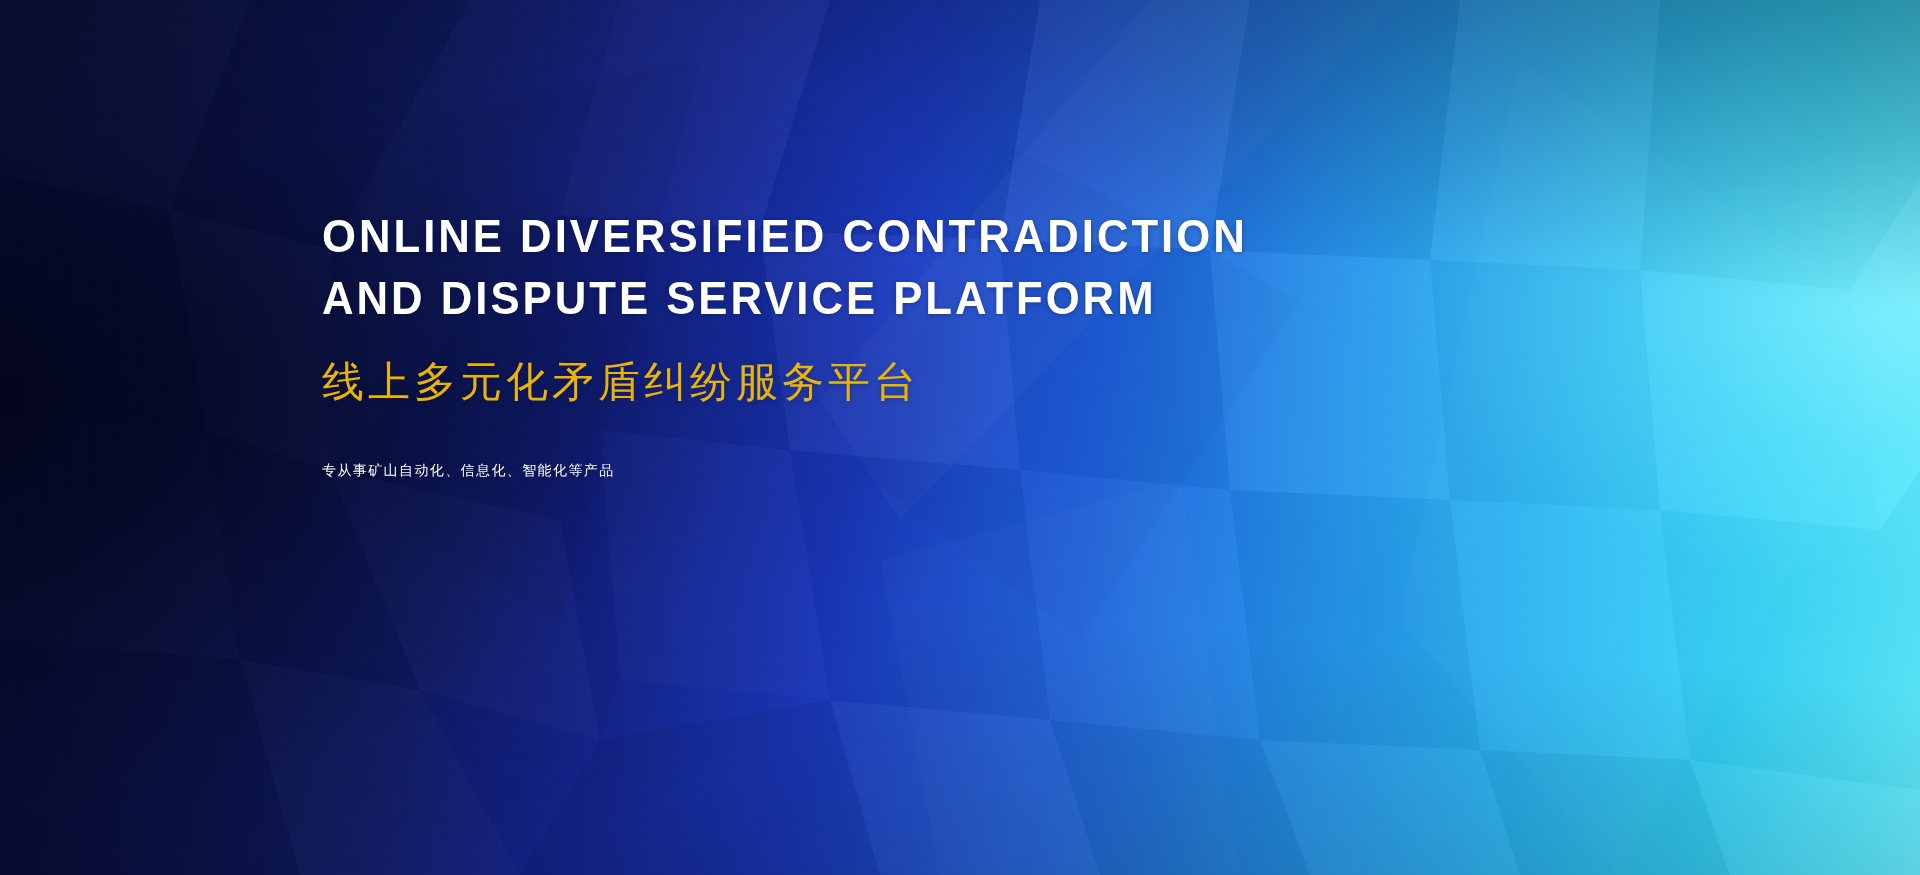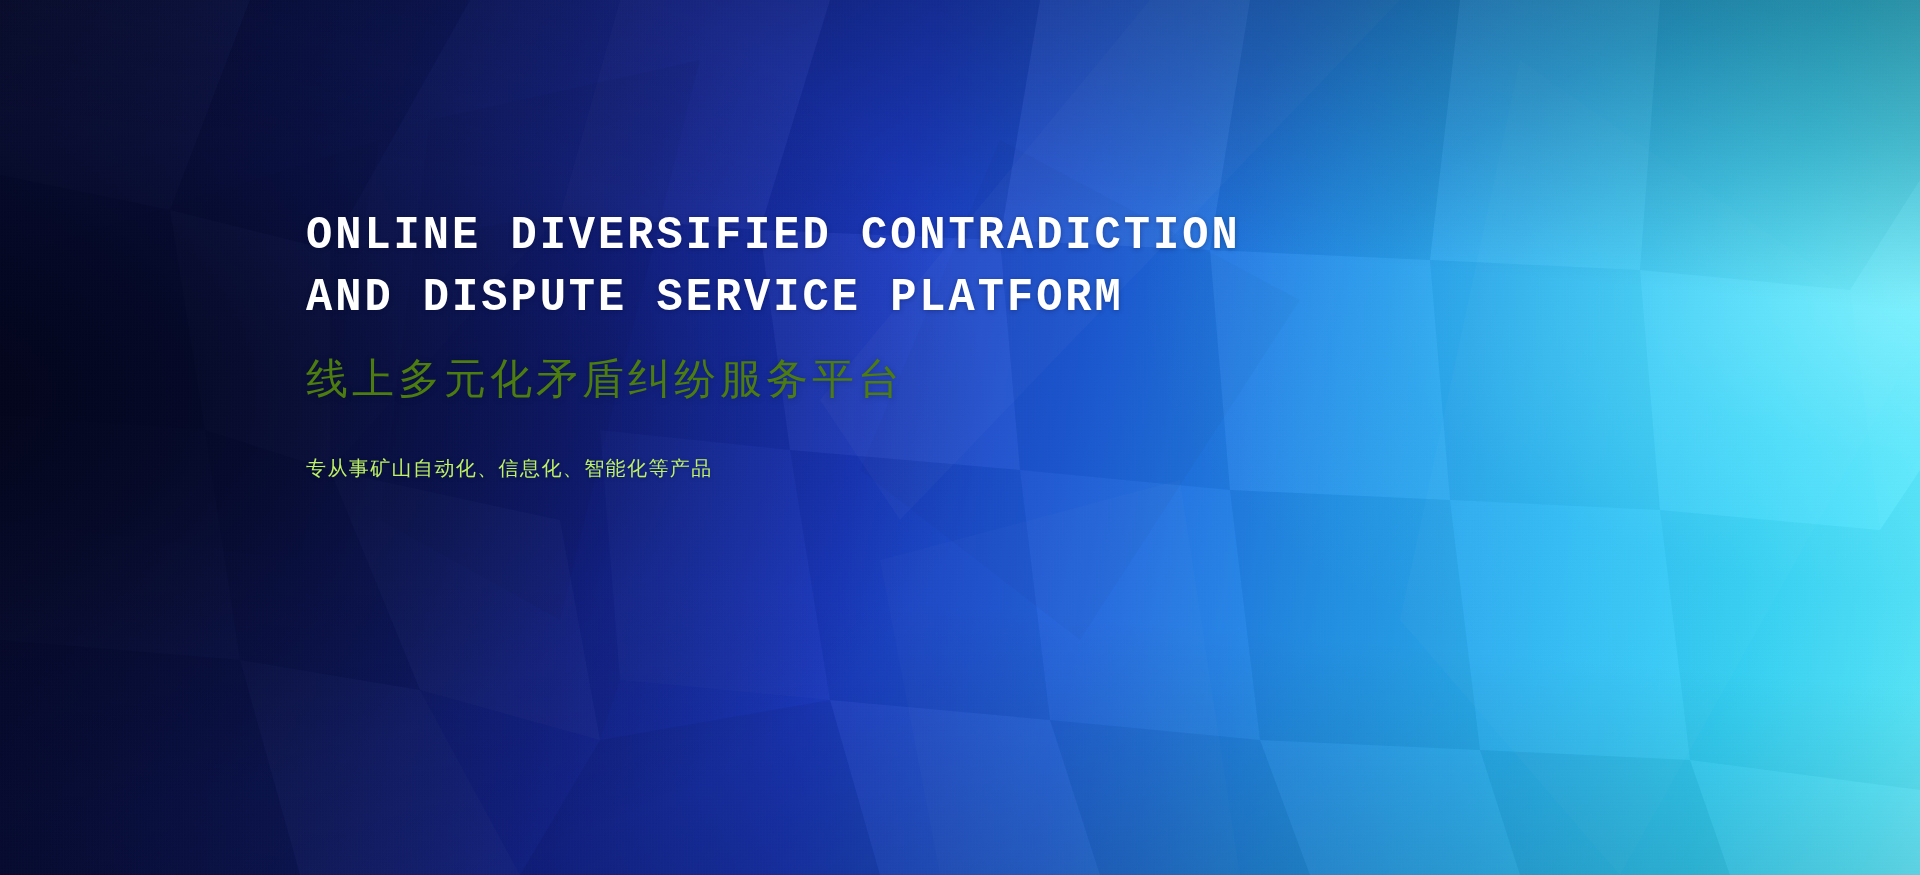--- a/index.html
+++ b/index.html
@@ -86,57 +86,56 @@
       repeating-linear-gradient(0deg,
         rgba(0,0,0,0.035) 0px,
         rgba(0,0,0,0.035) 1px,
         rgba(255,255,255,0.000) 1px,
         rgba(255,255,255,0.000) 3px);
   }
 
   
   .content {
     position: absolute;
-    left: 306px;
+    left: 322px;
     top: 205px;
     width: 1200px;
-    font-family: Liberation Mono, monospace;
   }
 
   .eyebrow-line {
     color: #ffffff;
     font-weight: 700;
     font-size: 47px;
     line-height: 62px;
     letter-spacing: 3.2px;
     text-transform: uppercase;
     white-space: nowrap;
     transform: scaleX(0.93);
     transform-origin: left center;
     text-shadow: 0 1px 6px rgba(0,10,50,0.30);
   }
 
   .cn-title {
-    color: #4d7c0f;
+    color: #eab308;
     font-weight: 400;
     font-size: 42px;
     line-height: 58px;
     letter-spacing: 4px;
     margin-top: 24px;
     white-space: nowrap;
     text-shadow: 0 1px 6px rgba(0,10,50,0.25);
   }
 
   .desc {
     margin-top: 42px;
   }
   .desc-line {
-    color: #bef264;
+    color: #ffffff;
     font-weight: 400;
-    font-size: 20px;
+    font-size: 14px;
     line-height: 34px;
     letter-spacing: 1.4px;
     white-space: nowrap;
     text-shadow: 0 1px 4px rgba(0,10,50,0.30);
   }
 </style>
 </head>
 <body>
 
 <div class="banner">

